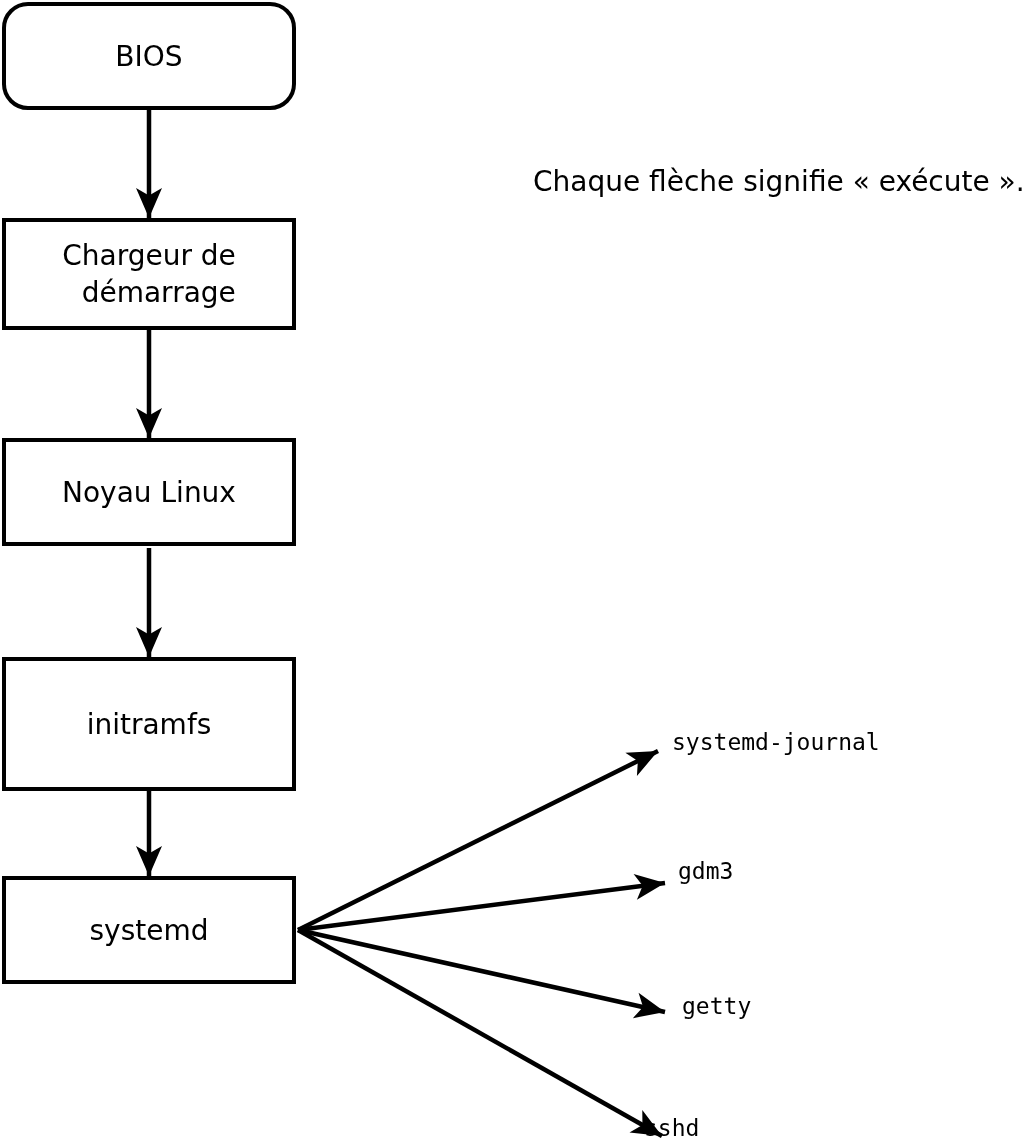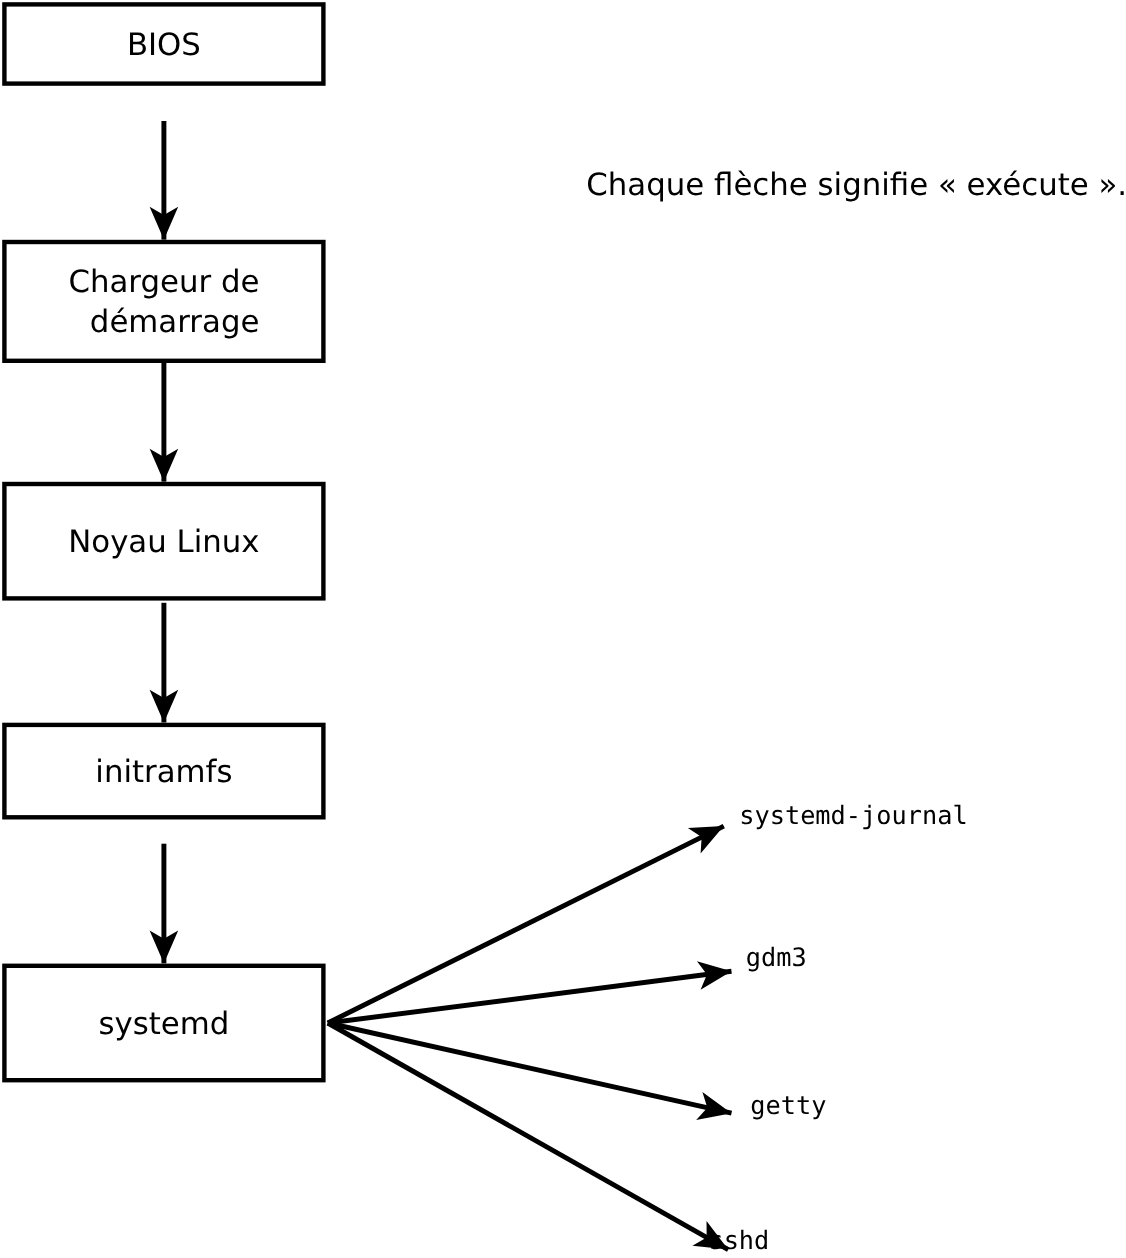--- a/index.html
+++ b/index.html
@@ -8,26 +8,26 @@
     background:var(--bg,#ffffff);color:var(--ink,#000000);
     font-family:"DejaVu Sans","Liberation Sans",sans-serif;
   }
   .box{
     position:absolute;left:2px;width:294px;box-sizing:border-box;
     background:var(--box-fill,#ffffff);border:4px solid var(--ink,#000000);
     display:flex;align-items:center;justify-content:center;
   }
   .box-label{font-size:28px;line-height:37px;text-align:center;white-space:pre-line;}
   .box-label.multiline{text-align:right;}
-  #box-bios{top:2px;height:76px;}
+  #box-bios{top:2px;height:108px;border-radius:26px;}
   #box-bootloader{top:218px;height:112px;}
   #box-kernel{top:438px;height:108px;}
-  #box-initramfs{top:657px;height:88px;}
+  #box-initramfs{top:657px;height:134px;}
   #box-systemd{top:876px;height:108px;}
-  .note{position:absolute;left:533px;top:151px;font-size:28px;line-height:33px;white-space:nowrap;}
+  .note{position:absolute;left:533px;top:165px;font-size:28px;line-height:33px;white-space:nowrap;}
   .proc{
     position:absolute;font-family:"DejaVu Sans Mono","Liberation Mono",monospace;
     font-size:23px;line-height:31px;white-space:nowrap;
   }
   #proc-journal{left:672px;top:727px;}
   #proc-gdm3{left:678px;top:856px;}
   #proc-getty{left:682px;top:991px;}
   #proc-sshd{left:644px;top:1113px;}
   svg.arrows{position:absolute;left:0;top:0;pointer-events:none;}
   svg.arrows line{stroke:var(--ink,#000000);stroke-width:4.5;}

